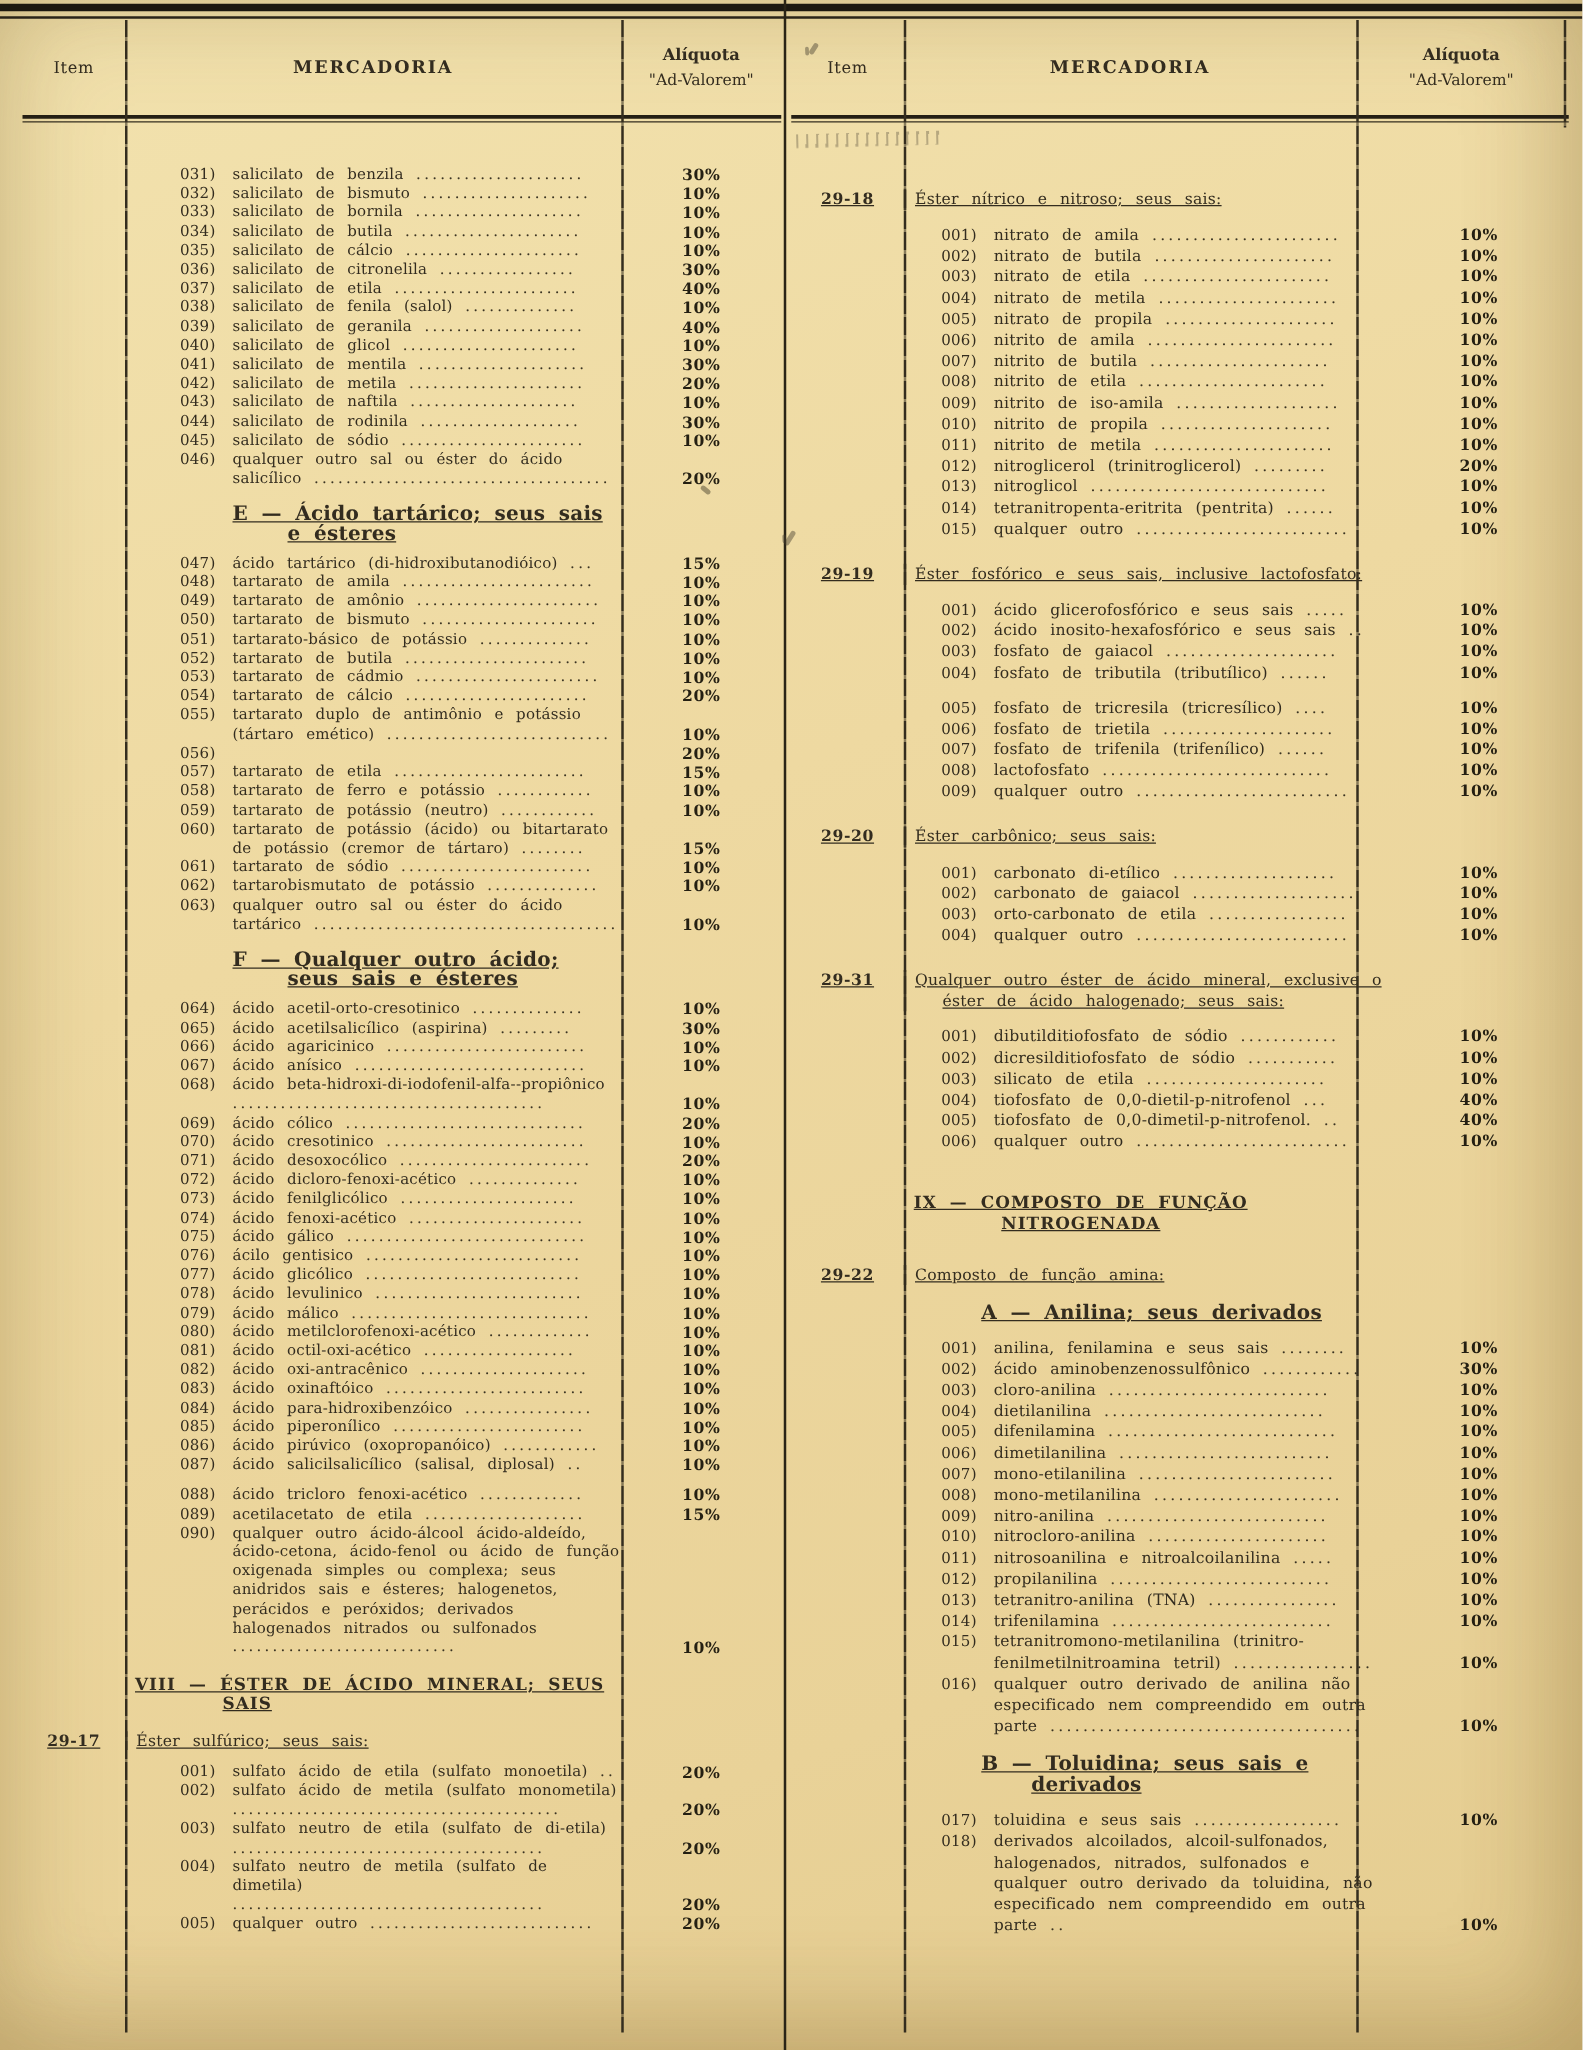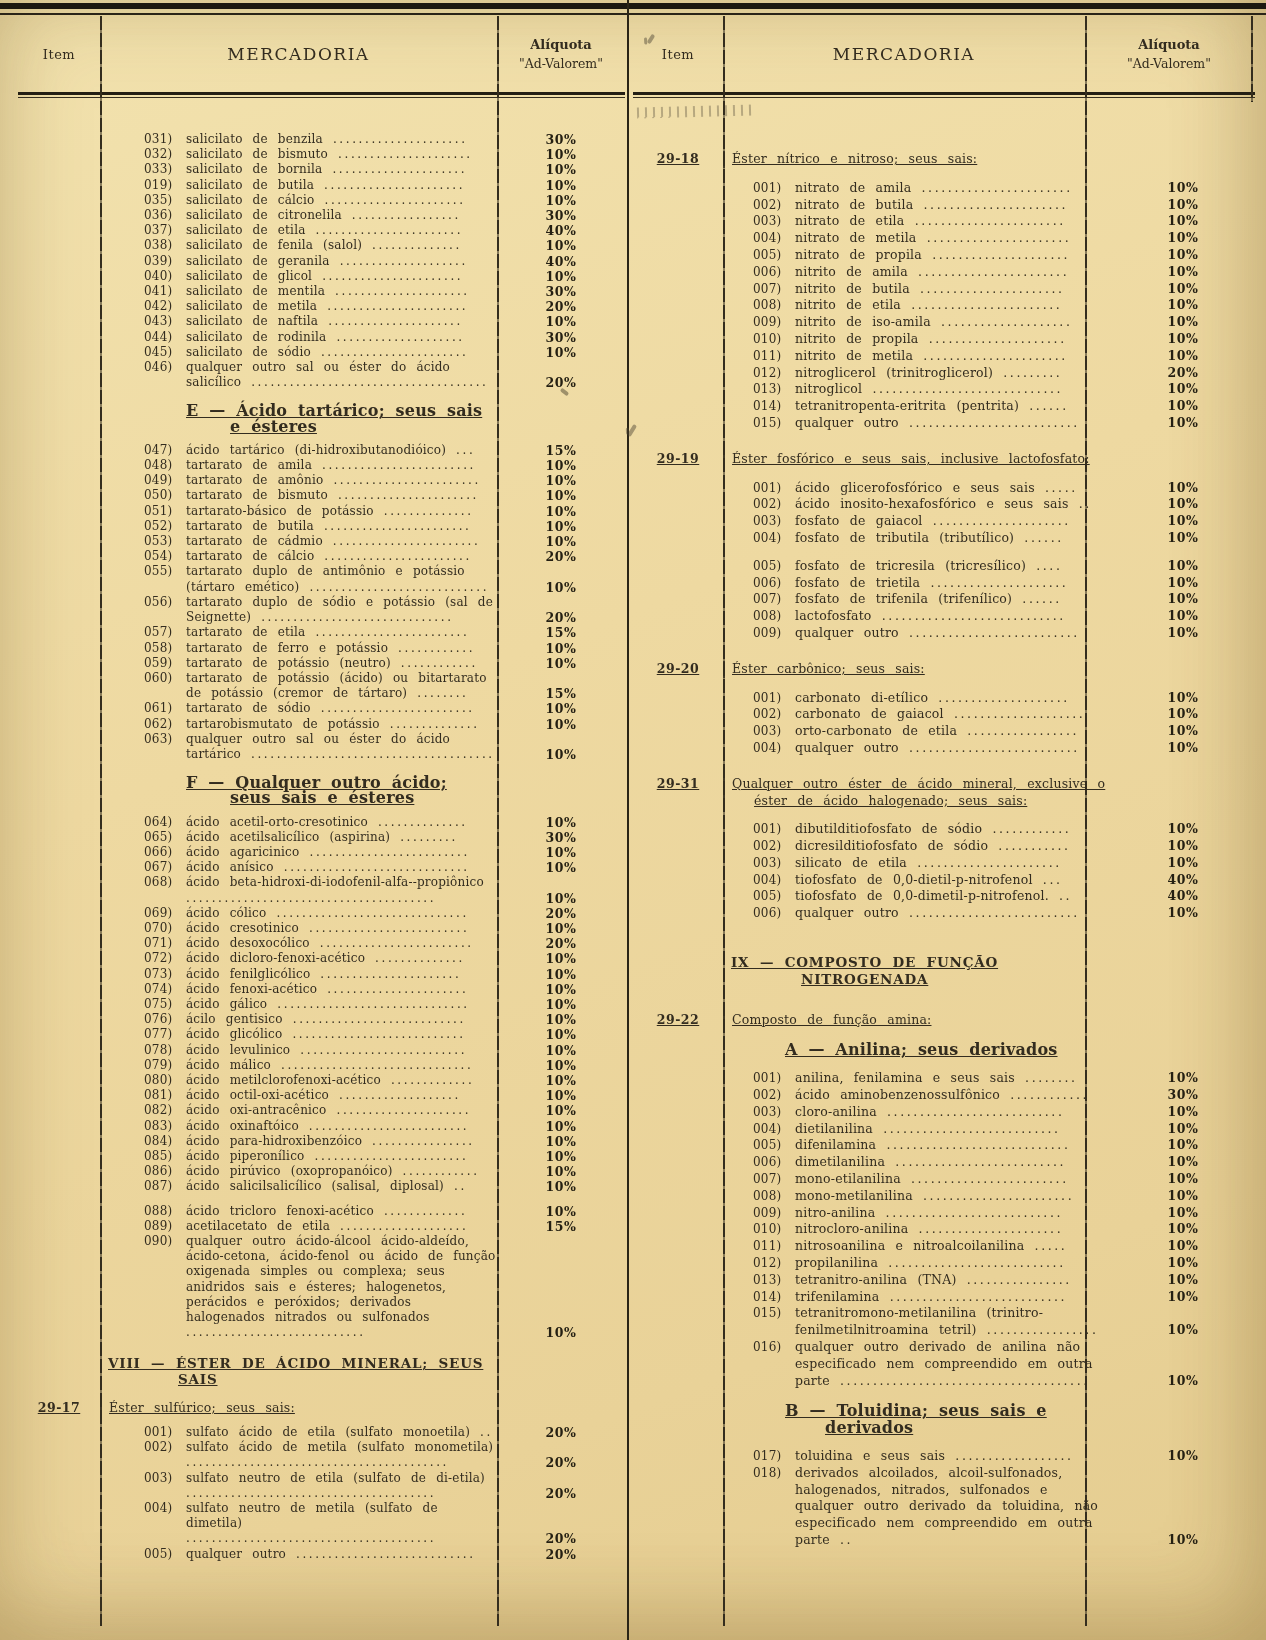--- a/index.html
+++ b/index.html
@@ -14,21 +14,21 @@
   .topbar2{position:absolute;left:0;top:13px;width:1266px;height:2px;background:#2a2418;}
   
   .hrule{position:absolute;height:3px;background:#241f14;}
   .hrule.thin{height:1.2px;background:#352e1f;}
   
   .vrule{position:absolute;width:1.8px;background:repeating-linear-gradient(180deg,#342d1e 0 14px,rgba(52,45,30,.55) 14px 17px);}
   .vcenter{position:absolute;width:2.4px;background:#2a2416;}
   
   .thead{position:absolute;top:16px;height:76px;display:flex;align-items:center;}
   .th-item{text-align:center;font-size:13px;letter-spacing:.5px;}
-  .th-merc{text-align:center;font-weight:normal;font-size:17px;letter-spacing:1.5px;word-spacing:4px;}
+  .th-merc{text-align:center;font-weight:bold;font-size:14px;letter-spacing:1.5px;word-spacing:4px;}
   .th-aliq{text-align:center;font-size:13px;font-weight:bold;line-height:19px;}
   .th-aliq .adv{font-weight:normal;font-size:12.5px;}
   
   .tbody{position:absolute;top:118px;bottom:0;overflow:hidden;}
   .row{display:flex;align-items:flex-end;}
   .row.toprow{align-items:flex-start;text-decoration:underline;}
   .c-code{flex:none;text-align:center;font-weight:bold;font-size:12.5px;letter-spacing:.5px;}
   .c-merc{flex:none;word-spacing:6px;letter-spacing:.2px;}
   .c-rate{flex:1;text-align:center;font-weight:bold;font-size:12.5px;letter-spacing:.5px;color:#241f12;}
   .inum{flex:none;font-size:12px;}
@@ -124,21 +124,21 @@
             <div class="c-code"></div>
             <div class="c-merc imerc">
               <span class="inum">033)</span>
               <span class="idesc">salicilato de bornila <span class="dots">.....................</span></span>
             </div>
             <div class="c-rate">10%</div>
           </div>
           <div class="row">
             <div class="c-code"></div>
             <div class="c-merc imerc">
-              <span class="inum">019)</span>
+              <span class="inum">034)</span>
               <span class="idesc">salicilato de butila <span class="dots">......................</span></span>
             </div>
             <div class="c-rate">10%</div>
           </div>
           <div class="row">
             <div class="c-code"></div>
             <div class="c-merc imerc">
               <span class="inum">035)</span>
               <span class="idesc">salicilato de cálcio <span class="dots">......................</span></span>
             </div>
@@ -310,21 +310,20 @@
             <div class="c-merc imerc">
               <span class="inum">055)</span>
               <span class="idesc">tartarato duplo de antimônio e potássio (tártaro emético) <span class="dots">............................</span></span>
             </div>
             <div class="c-rate">10%</div>
           </div>
           <div class="row">
             <div class="c-code"></div>
             <div class="c-merc imerc">
               <span class="inum">056)</span>
-              <span class="idesc">tartarato duplo de sódio e potássio (sal de Seignette) <span class="dots">..............................</span></span>
             </div>
             <div class="c-rate">20%</div>
           </div>
           <div class="row">
             <div class="c-code"></div>
             <div class="c-merc imerc">
               <span class="inum">057)</span>
               <span class="idesc">tartarato de etila <span class="dots">........................</span></span>
             </div>
             <div class="c-rate">15%</div>

